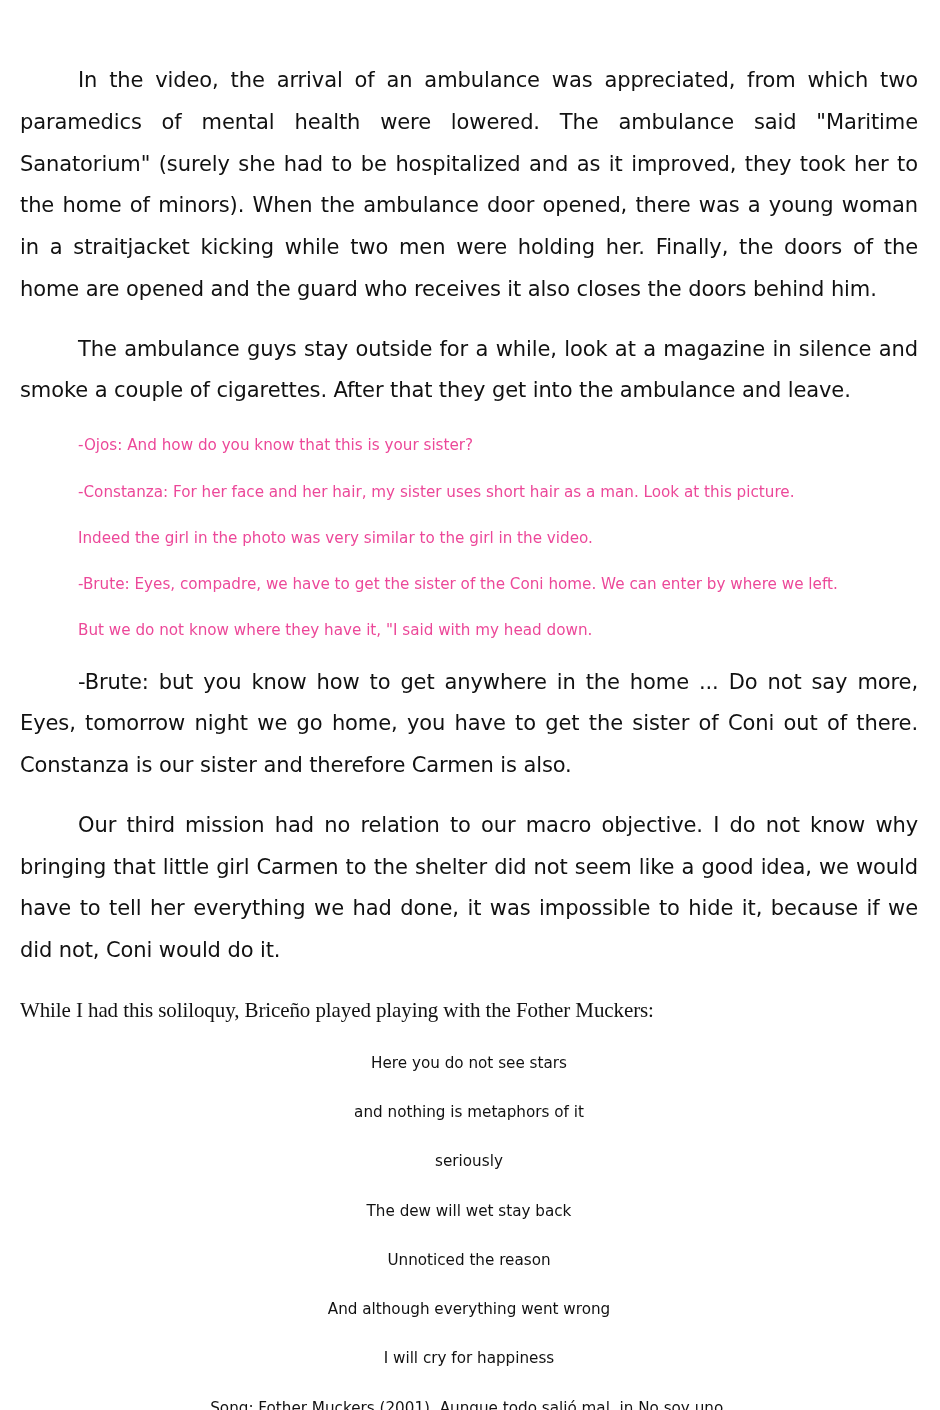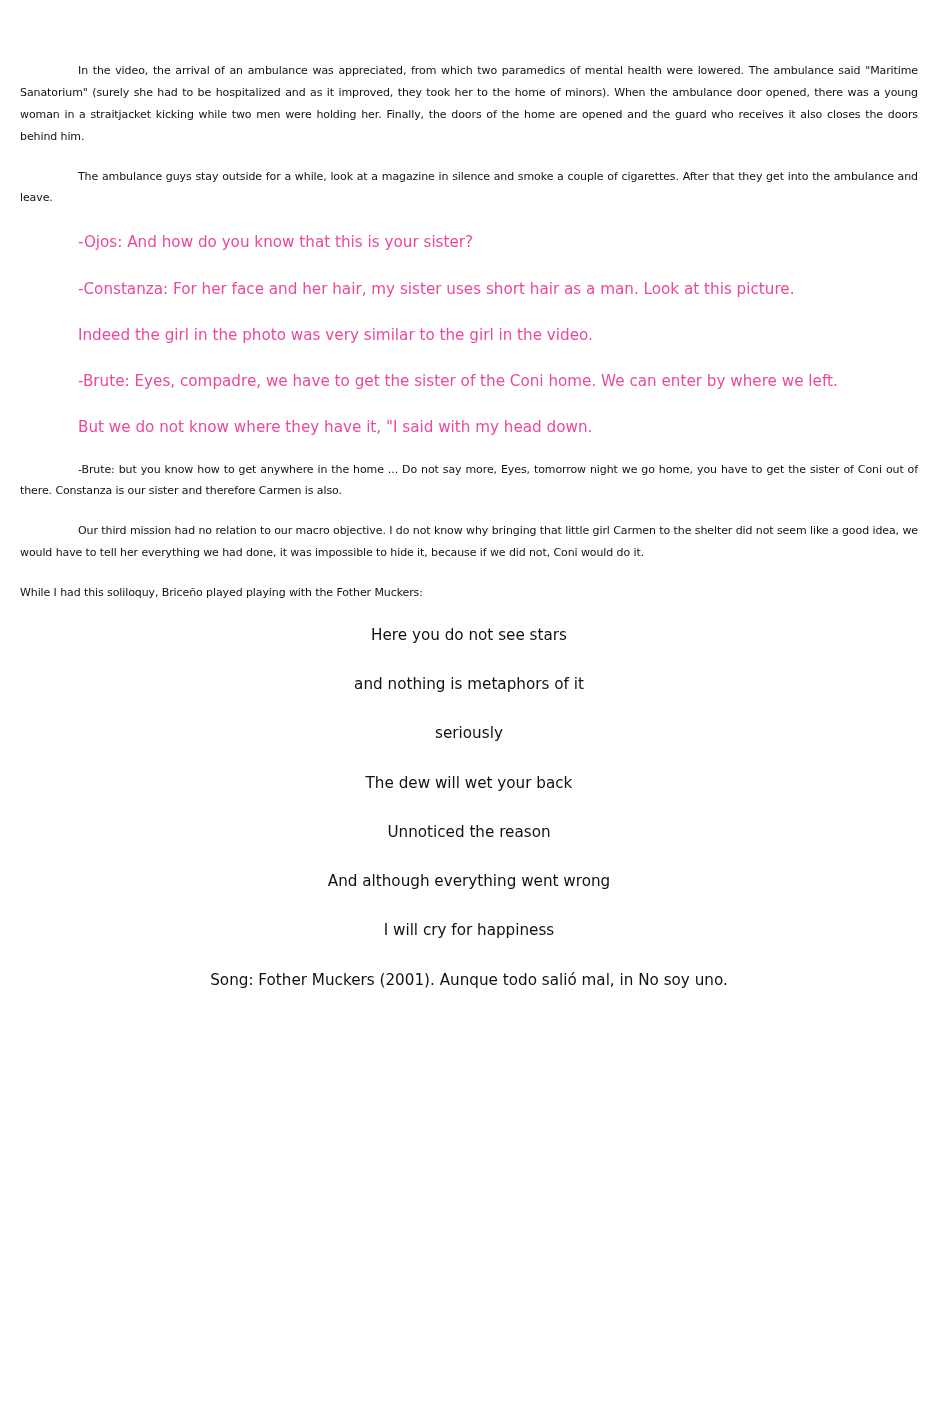--- a/index.html
+++ b/index.html
@@ -14,33 +14,34 @@
     color: #000000;
   }
   .page {
     box-sizing: border-box;
     width: 940px;
     height: 1410px;
     padding: 60px 22px 0 20px;
     background: #ffffff;
   }
   .body-text {
-    font-size: 11px;
+    font-size: 21px;
     line-height: 1.99;
     text-align: justify;
     text-justify: inter-word;
     margin: 0 0 18px 0;
     color: #111111;
     letter-spacing: -0.1px;
   }
   .body-text.indent {
     text-indent: 58px;
   }
   .body-text.tight {
     margin-bottom: 16px;
+    font-family: Liberation Serif, serif;
   }
   .dialogue {
     font-size: 15.2px;
     line-height: 1.99;
     text-align: justify;
     margin: 0 0 16px 0;
     text-indent: 58px;
     color: #ec4899;
   }
   .poem {
@@ -83,20 +84,20 @@
   <p class="body-text indent">-Brute: but you know how to get anywhere in the home ... Do not say more, Eyes, tomorrow night we go home, you have to get the sister of Coni out of there. Constanza is our sister and therefore Carmen is also.</p>
 
   <p class="body-text indent">Our third mission had no relation to our macro objective. I do not know why bringing that little girl Carmen to the shelter did not seem like a good idea, we would have to tell her everything we had done, it was impossible to hide it, because if we did not, Coni would do it.</p>
 
   <p class="body-text tight">While I had this soliloquy, Briceño played playing with the Fother Muckers:</p>
 
   <div class="poem">
     <p class="poem-line">Here you do not see stars</p>
     <p class="poem-line">and nothing is metaphors of it</p>
     <p class="poem-line">seriously</p>
-    <p class="poem-line">The dew will wet your back</p>
+    <p class="poem-line">The dew will wet stay back</p>
     <p class="poem-line">Unnoticed the reason</p>
     <p class="poem-line">And although everything went wrong</p>
     <p class="poem-line">I will cry for happiness</p>
     <p class="poem-source">Song: Fother Muckers (2001). Aunque todo salió mal, in No soy uno.</p>
   </div>
 
 </div>
 
 </body></html>

